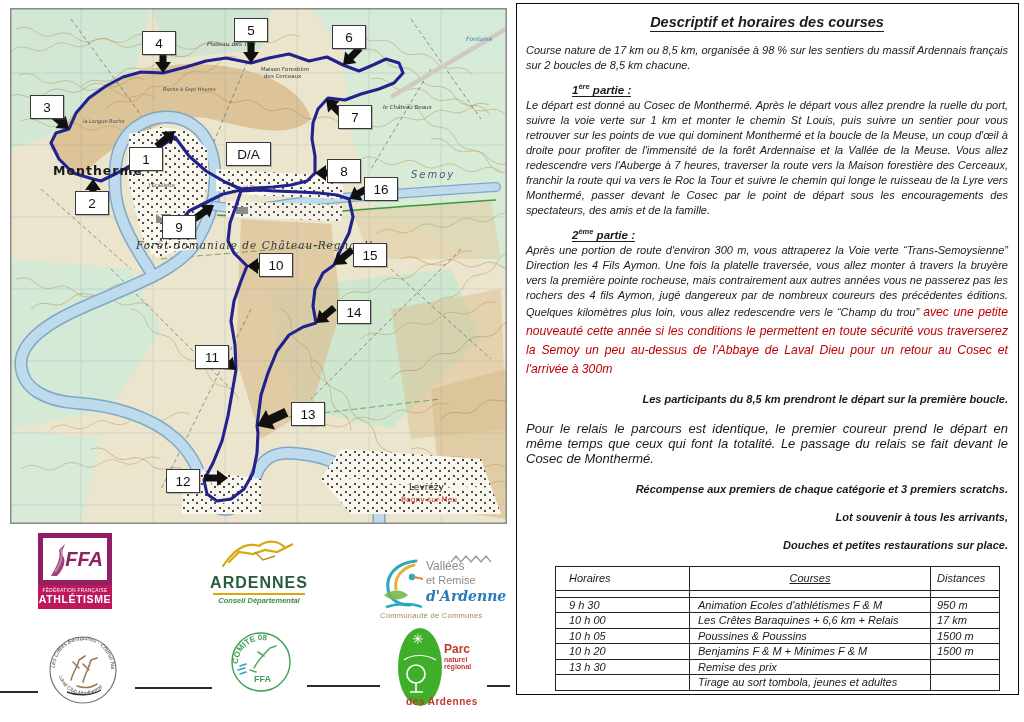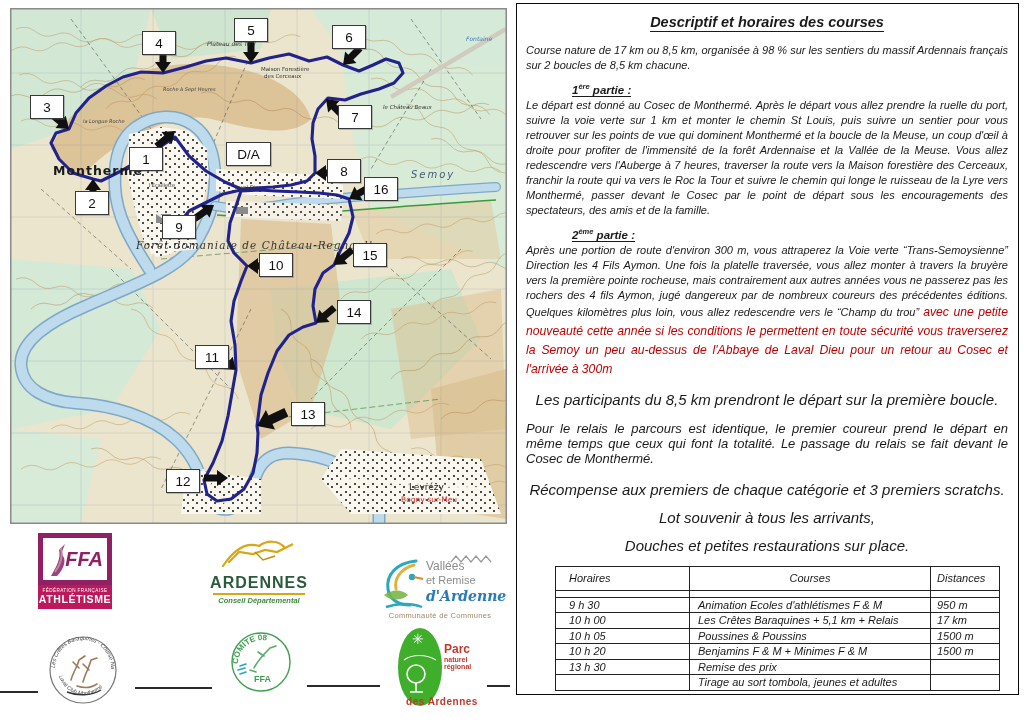--- a/index.html
+++ b/index.html
@@ -27,42 +27,42 @@
   #ffa-acronym{position:absolute;right:4px;top:10px;font:italic 700 20px "Liberation Sans",sans-serif;color:#8e2063;}
   #ffa-band{width:74px;height:24px;background:#be185d;color:#fff;text-align:center;line-height:1;}
   #ffa-band .l1{font-size:4.6px;letter-spacing:.4px;padding-top:4px;}
   #ffa-band .l2{font-size:10.5px;font-weight:700;letter-spacing:.6px;}
   #ardennes-name{font:700 16px "Liberation Sans",sans-serif;color:#2a5a3c;letter-spacing:1px;text-align:center;}
   #ardennes-sub{font:italic 700 7.5px "Liberation Sans",sans-serif;color:#3f8a3f;text-align:center;margin-top:1px;}
   #ardennes-rule{height:2px;background:#d8a713;width:92px;margin:1px auto 0;}
   #vallees-text{position:absolute;left:48px;top:6px;color:#8b8b8b;line-height:1.25;}
   #vallees-text .v1{font-size:12px;} #vallees-text .v2{font-size:11px;}
   #vallees-text .v3{font:italic 700 14px "DejaVu Serif",serif;color:#2a7ab8;}
-  #vallees-sub{position:absolute;left:2px;top:58px;width:120px;text-align:center;font-size:7.5px;color:#a08868;letter-spacing:.3px;}
+  #vallees-sub{position:absolute;left:2px;top:58px;width:120px;text-align:left;font-size:7.5px;color:#a08868;letter-spacing:.3px;}
   #parc-texts{position:absolute;left:48px;top:16px;line-height:1.15;color:#c0392b;}
   #parc-texts .p1{font:700 12px "Liberation Sans",sans-serif;}
   #parc-texts .p2,#parc-texts .p3{font:700 7px "Liberation Sans",sans-serif;}
   #parc-bottom{position:absolute;left:0px;top:70px;width:92px;text-align:center;font:700 10px "Liberation Sans",sans-serif;color:#c0392b;letter-spacing:.5px;}
   .dash{position:absolute;height:1.5px;background:#2b2b2b;}
 
   
   #panel{position:absolute;left:516px;top:3px;width:503px;height:692px;border:1.6px solid #0a0a0a;
          box-sizing:border-box;padding:8px 10px 0 9px;font-style:italic;}
   #doc-title{text-align:center;font-weight:700;font-size:14.5px;margin:2px 0 13px;}
   #doc-title span{border-bottom:1.2px solid #1a1a1a;padding-bottom:1px;}
   .bodytext{font-size:11px;line-height:15px;text-align:justify;margin:0;}
   .part-head{font-weight:700;font-size:11.5px;margin:9px 0 2px 46px;}
   .part-head .hu{border-bottom:1.1px solid #1a1a1a;padding-bottom:.5px;}
   .part-head sup{font-size:7.5px;}
   .red{color:#c00000;font-size:12.2px;line-height:19px;}
-  .note-c{font-size:15px;line-height:15px;text-align:center;margin:13px 0 0;}
+  .note-c{font-size:11px;line-height:15px;text-align:right;margin:13px 0 0;font-weight:bold;}
   .note-j{font-size:13px;line-height:15px;text-align:justify;margin:14px 0 0;}
   #sched{border-collapse:collapse;margin:13px 0 0 29px;font-style:italic;}
   #sched td,#sched th{border:1.2px solid #222;font-size:11px;font-weight:400;font-style:italic;padding:0 0 0 8px;text-align:left;}
-  #sched thead th{height:23px;} #sched .hdr-c{text-align:center;padding:0;}
+  #sched thead th{height:23px;} #sched .hdr-c{text-align:center;padding:0;text-decoration:underline;}
   #sched .spacer td{height:6px;padding:0;}
   #sched tbody td{height:14.5px;}
   #sched .c-h{width:120px;padding-left:13px;} #sched .c-c{width:232px;} #sched .c-d{width:62px;padding-left:6px;}
 </style>
 </head>
 <body>
 
 <div id="page">
 
   <div id="map">
@@ -380,21 +380,21 @@
           </tr>
       </thead>
       <tbody>
         <tr>
           <td class="c-h">9 h 30</td>
           <td class="c-c">Animation Ecoles d'athlétismes F &amp; M</td>
           <td class="c-d">950 m</td>
         </tr>
         <tr>
           <td class="c-h">10 h 00</td>
-          <td class="c-c">Les Crêtes Baraquines + 5,1 km + Relais</td>
+          <td class="c-c">Les Crêtes Baraquines + 6,6 km + Relais</td>
           <td class="c-d">17 km</td>
         </tr>
         <tr>
           <td class="c-h">10 h 05</td>
           <td class="c-c">Poussines &amp; Poussins</td>
           <td class="c-d">1500 m</td>
         </tr>
         <tr>
           <td class="c-h">10 h 20</td>
           <td class="c-c">Benjamins F &amp; M + Minimes F &amp; M</td>

